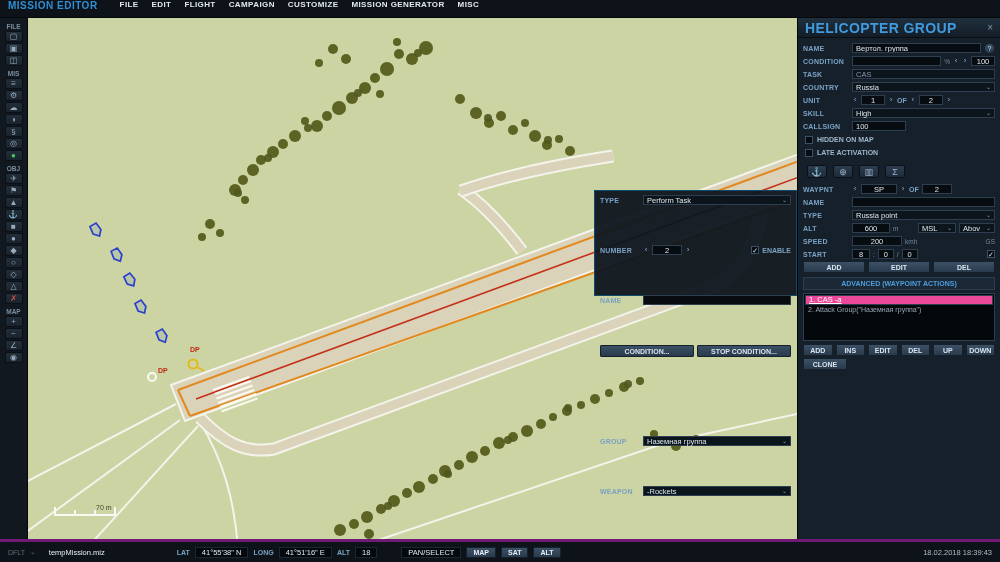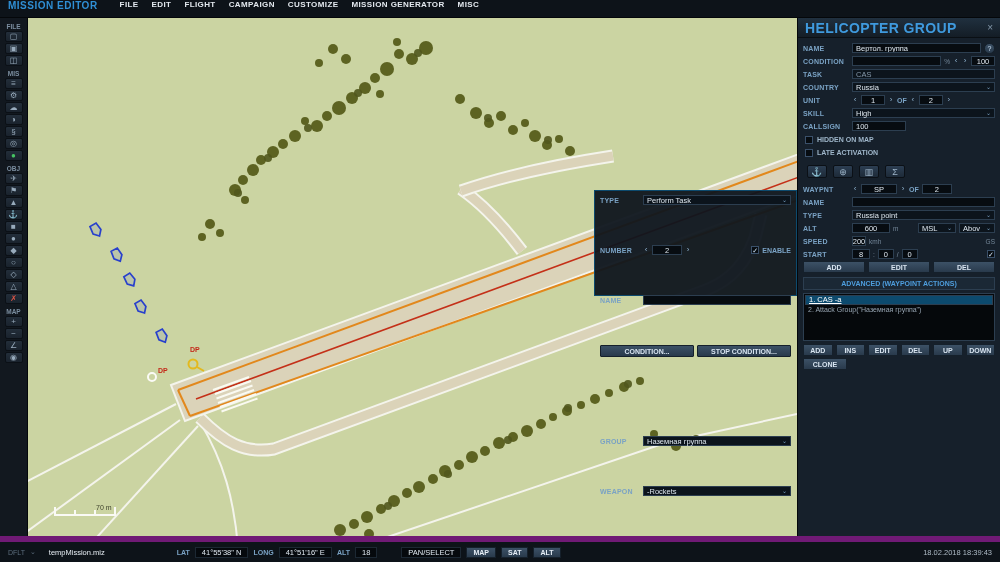--- a/index.html
+++ b/index.html
@@ -44,25 +44,25 @@
 .ptitle{color:#3f9ade;font-size:14px;font-weight:bold;letter-spacing:.4px;}
 .pclose{margin-left:auto;color:#8296a8;font-size:10px;cursor:pointer;line-height:1;}
 .help{width:11px;height:11px;border-radius:50%;background:linear-gradient(#3c5166,#293a4c);border:1px solid #15202b;color:#cfe2f4;font-size:7px;display:flex;align-items:center;justify-content:center;flex:none;cursor:pointer;}
 .chkrow{display:flex;align-items:center;gap:4px;height:11px;margin:1px 0 1px 2px;}
 .chkrow .txt{color:#9fb6ca;font-size:7px;font-weight:bold;}
 .wtabs{display:flex;gap:6px;margin:6px 0 5px 4px;}
 .wtab{width:20px;height:13px;display:flex;align-items:center;justify-content:center;background:linear-gradient(#2c3e52,#1d2a38);border:1px solid #0b1016;color:#9db4c8;font-size:9px;border-radius:2px;cursor:pointer;}
 .advbtn{height:13px;background:#1b2835;border:1px solid #2c3e50;color:#4e9ede;font-size:7px;font-weight:bold;display:flex;align-items:center;justify-content:center;margin:2px 0;cursor:pointer;}
 .alist{height:48px;background:#05080b;border:1px solid #2c3e50;font-size:7px;color:#97a5b2;padding:1px;margin:1px 0 3px;overflow:hidden;}
 .aitem{height:10px;line-height:10px;padding:0 3px;white-space:nowrap;cursor:pointer;}
-.aitem.sel{background:#0c4a6e;color:#fff;text-decoration:underline;}
+.aitem.sel{background:#ec4899;color:#fff;text-decoration:underline;}
 .btnrow{display:flex;gap:3px;margin-bottom:2px;}
 .btnrow .btn{flex:1;padding:0;}
 
-.statusbar{position:absolute;bottom:0;left:0;width:1000px;height:15px;background:#0d1319;border-top:6px solid #701a75;display:flex;align-items:center;gap:5px;padding:10px 8px;font-size:7.5px;z-index:30;}
+.statusbar{position:absolute;bottom:0;left:0;width:1000px;height:15px;background:#0d1319;border-top:3px solid #701a75;display:flex;align-items:center;gap:5px;padding:10px 8px;font-size:7.5px;z-index:30;}
 .sb-dim{color:#5c6d7d;font-size:7px;}
 .sb-name{color:#e6edf3;font-size:7.5px;margin-left:8px;}
 .sb-lab{color:#7aa2c4;font-size:7px;font-weight:bold;}
 .sb-box{background:#05090d;border:1px solid #1c2833;padding:0 6px;height:11px;display:flex;align-items:center;color:#dfe8f0;font-size:7.5px;}
 .sb-btn{background:linear-gradient(#3c5166,#293a4c);border:1px solid #15202b;color:#e6eef6;font-size:7px;font-weight:bold;height:11px;padding:0 6px;display:flex;align-items:center;cursor:pointer;}
 .sb-date{margin-left:auto;color:#aebbc6;font-size:7.5px;}
 </style>
 </head>
 <body>
 
@@ -393,21 +393,21 @@
       <span>MSL</span>
       <span class="car">⌄</span>
     </div>
     <div class="sel fix" style="width:36px">
       <span>Abov</span>
       <span class="car">⌄</span>
     </div>
   </div>
   <div class="row">
     <span class="lab">SPEED</span>
-    <div class="mini" style="width:14px">200</div>
+    <div class="mini" style="width:50px">200</div>
     <span class="dim">kmh</span>
     <span class="spacer"></span>
     <span class="dim">GS</span>
   </div>
   <div class="row">
     <span class="lab">START</span>
     <div class="mini" style="width:18px">8</div>
     <span class="dim">:</span>
     <div class="mini" style="width:16px">0</div>
     <span class="dim">/</span>

